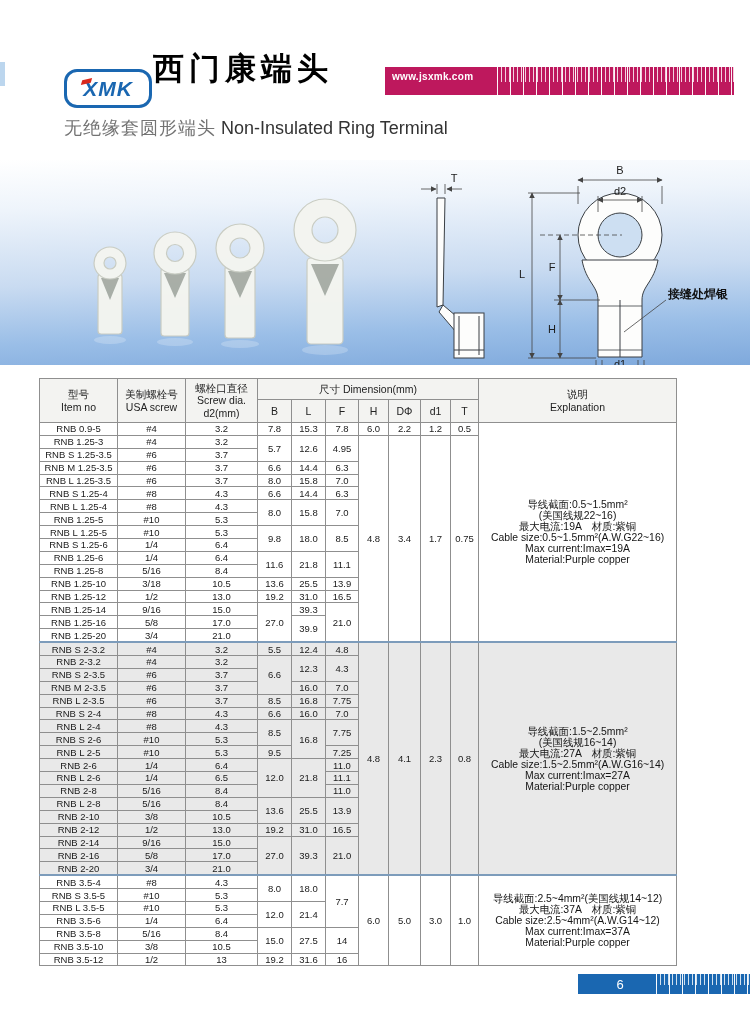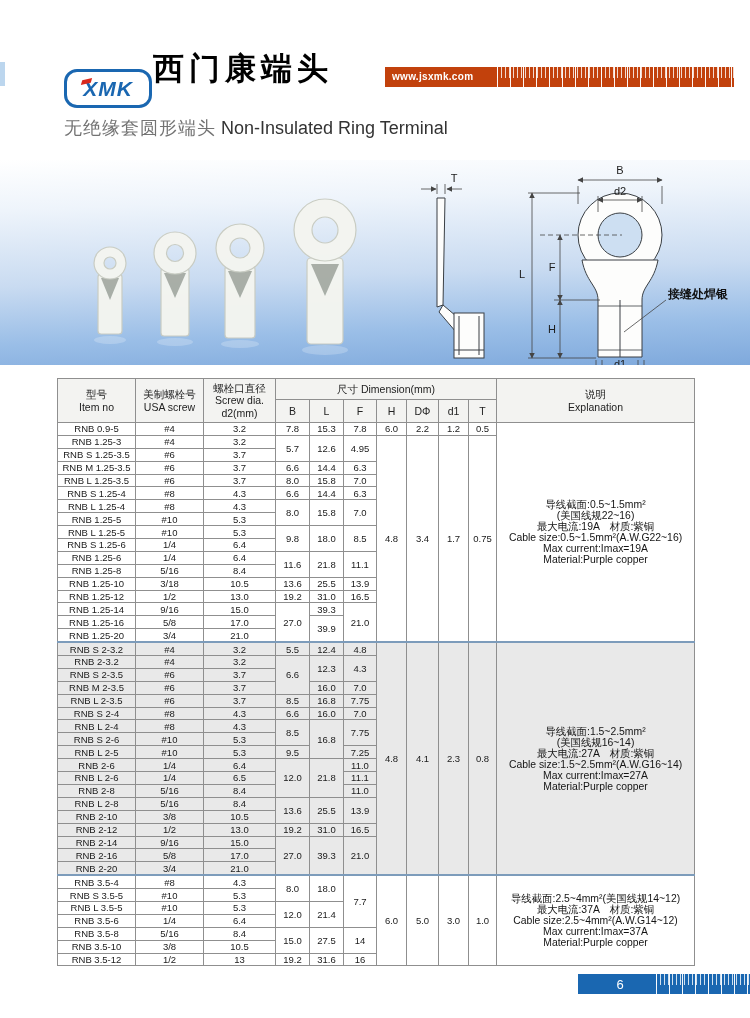--- a/index.html
+++ b/index.html
@@ -7,37 +7,37 @@
         font-family:"Liberation Sans",sans-serif;color:#222;}
   
   .edge-mark{position:absolute;left:0;top:62px;width:5px;height:24px;background:#bcd6ee;}
   .logo-box{position:absolute;left:64px;top:56px;width:82px;height:33px;border:3px solid #1a67b1;
             border-radius:13px;background:#fff;display:flex;align-items:center;justify-content:center;margin-top:13px;}
   .logo-text{font-style:italic;font-weight:bold;font-size:21px;letter-spacing:1px;color:#1a67b1;position:relative;}
   .logo-red{position:absolute;left:-1px;top:2px;width:9px;height:5px;background:#da291c;
             transform:skewX(-28deg) rotate(-14deg);}
   .brand-cn{position:absolute;left:153px;top:48px;width:235px;font-family:"Liberation Serif",serif;
             font-weight:bold;font-size:31px;letter-spacing:5px;color:#000;white-space:nowrap;}
-  .web-bar{position:absolute;left:385px;top:67px;right:16px;height:20px;background:#c2410c;}
+  .web-bar{position:absolute;left:385px;top:67px;right:16px;height:28px;background:#be185d;}
   .web-bar .site{position:absolute;left:7px;top:4px;font-size:10px;font-weight:bold;color:#fff;letter-spacing:.3px;}
   .ruler{position:absolute;left:112px;right:0;top:0;bottom:0;
          background-image:
            repeating-linear-gradient(90deg, rgba(255,255,255,.95) 0 1px, rgba(255,255,255,0) 1px 13px),
            repeating-linear-gradient(90deg, rgba(255,255,255,.8) 0 1px, rgba(255,255,255,0) 1px 4px);
          background-size:13px 100%,4px 55%;background-repeat:repeat-x,repeat-x;background-position:0 0,0 0;}
   
   .title{position:absolute;left:64px;top:116px;font-size:18px;color:#3c3c3c;white-space:nowrap;}
   .title .cn{letter-spacing:1px;color:#737373;}
   .title .en{color:#333;}
   
   .banner{position:absolute;left:0;top:160px;width:750px;height:205px;
           background:linear-gradient(178deg,#ffffff 0%,#eef4fb 22%,#c9dbf1 55%,#9abee7 80%,#7fa9dc 100%);}
   .banner svg{position:absolute;}
   
-  table.spec{position:absolute;left:57px;top:378px;width:637px;border-collapse:collapse;table-layout:fixed;
+  table.spec{position:absolute;left:39px;top:378px;width:637px;border-collapse:collapse;table-layout:fixed;
              font-size:9.5px;color:#1a1a1a;}
   table.spec th,table.spec td{border:1px solid #8f8f8f;padding:0;text-align:center;vertical-align:middle;
              line-height:11px;overflow:hidden;}
   table.spec thead th{background:#f3f3f1;font-weight:normal;font-size:10.5px;line-height:12.5px;color:#222;}
   table.spec thead tr.h1 th{height:20px;}
   table.spec thead tr.h2 th{height:22px;}
   table.spec td{height:11.9px;}
   td.c-item{text-align:left;padding-left:5px;}
   th.al{text-align:left;padding-left:5px;}
   tr.shaded td{background:#e9e9e9;}

